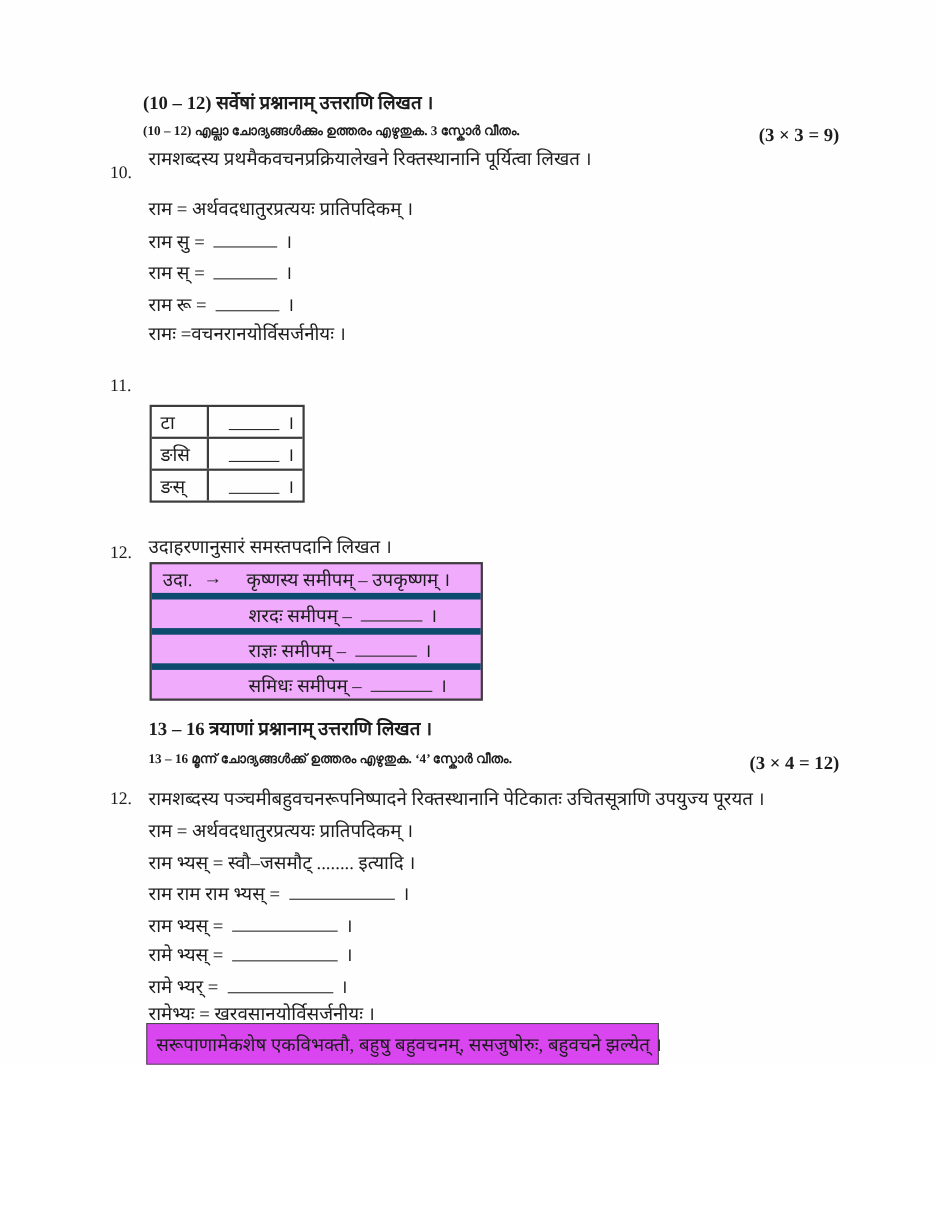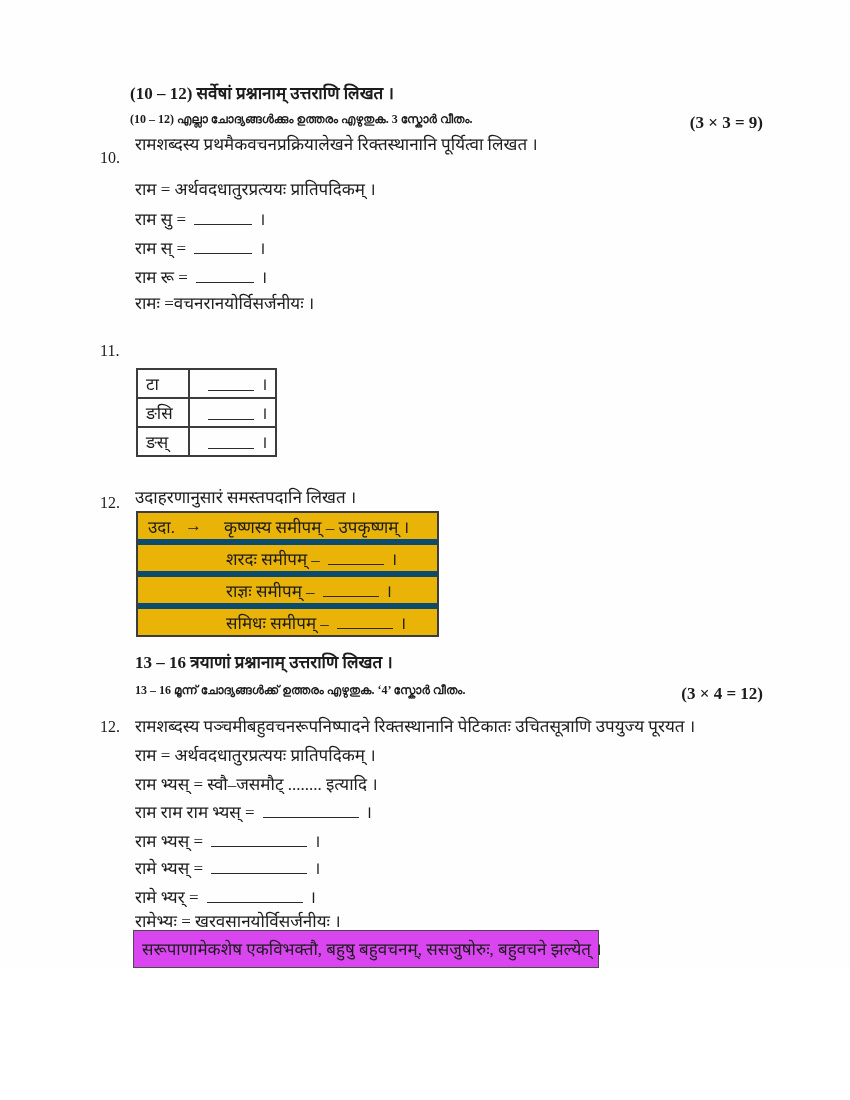--- a/index.html
+++ b/index.html
@@ -31,21 +31,21 @@
   .q11-table .tr + .tr { border-top:2px solid #3c3c3c; }
   .q11-table .c1 {
     width:52px; padding-left:8px; border-right:2px solid #3c3c3c;
     display:flex; align-items:center; font-size:17px; box-sizing:border-box;
   }
   .q11-table .c2 { display:flex; align-items:center; padding-left:10px; font-size:17px; }
 
   
   .q12-table {
     position:absolute; left:136px; top:511px; width:303px;
-    border:2px solid #3c3c3c; box-sizing:border-box; background:#eab308;
+    border:2px solid #3c3c3c; box-sizing:border-box; background:#f0abfc;
   }
   .q12-table .tr { height:26px; display:flex; align-items:center; padding-left:10px; font-size:17px; white-space:nowrap; }
   .q12-table .tr + .tr { border-top:6px solid #0c4a6e; }
   .q12-table .tr.mid { padding-left:88px; }
   .ex-label { margin-right:10px; }
   .arrow { margin-right:22px; font-size:17px; }
 
   
   .sutra-box {
     position:absolute; left:133px; top:930px; width:466px;

